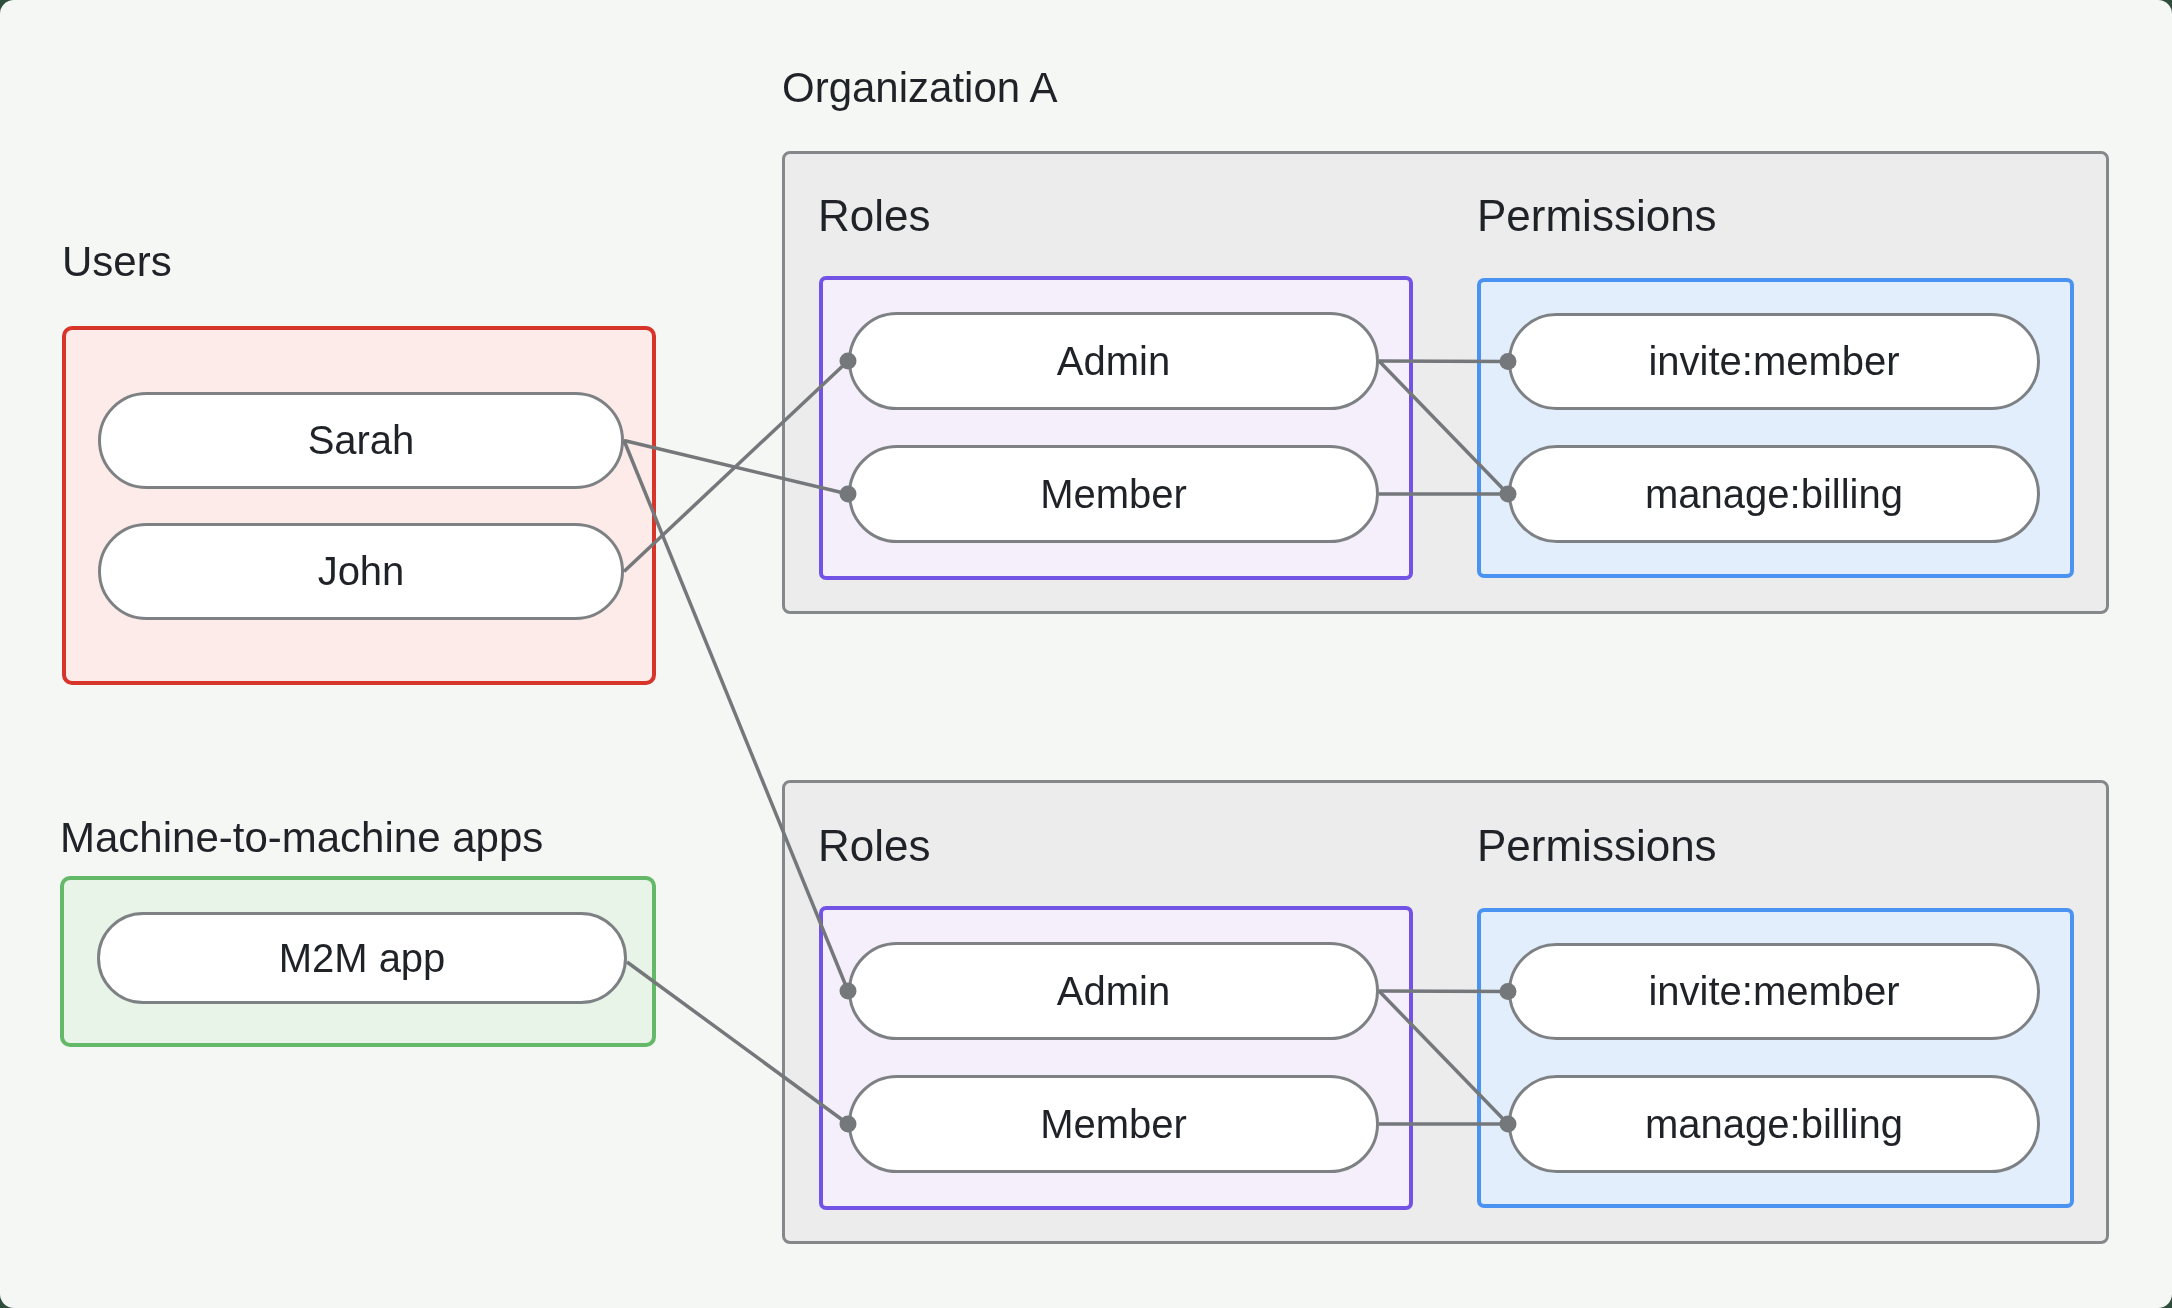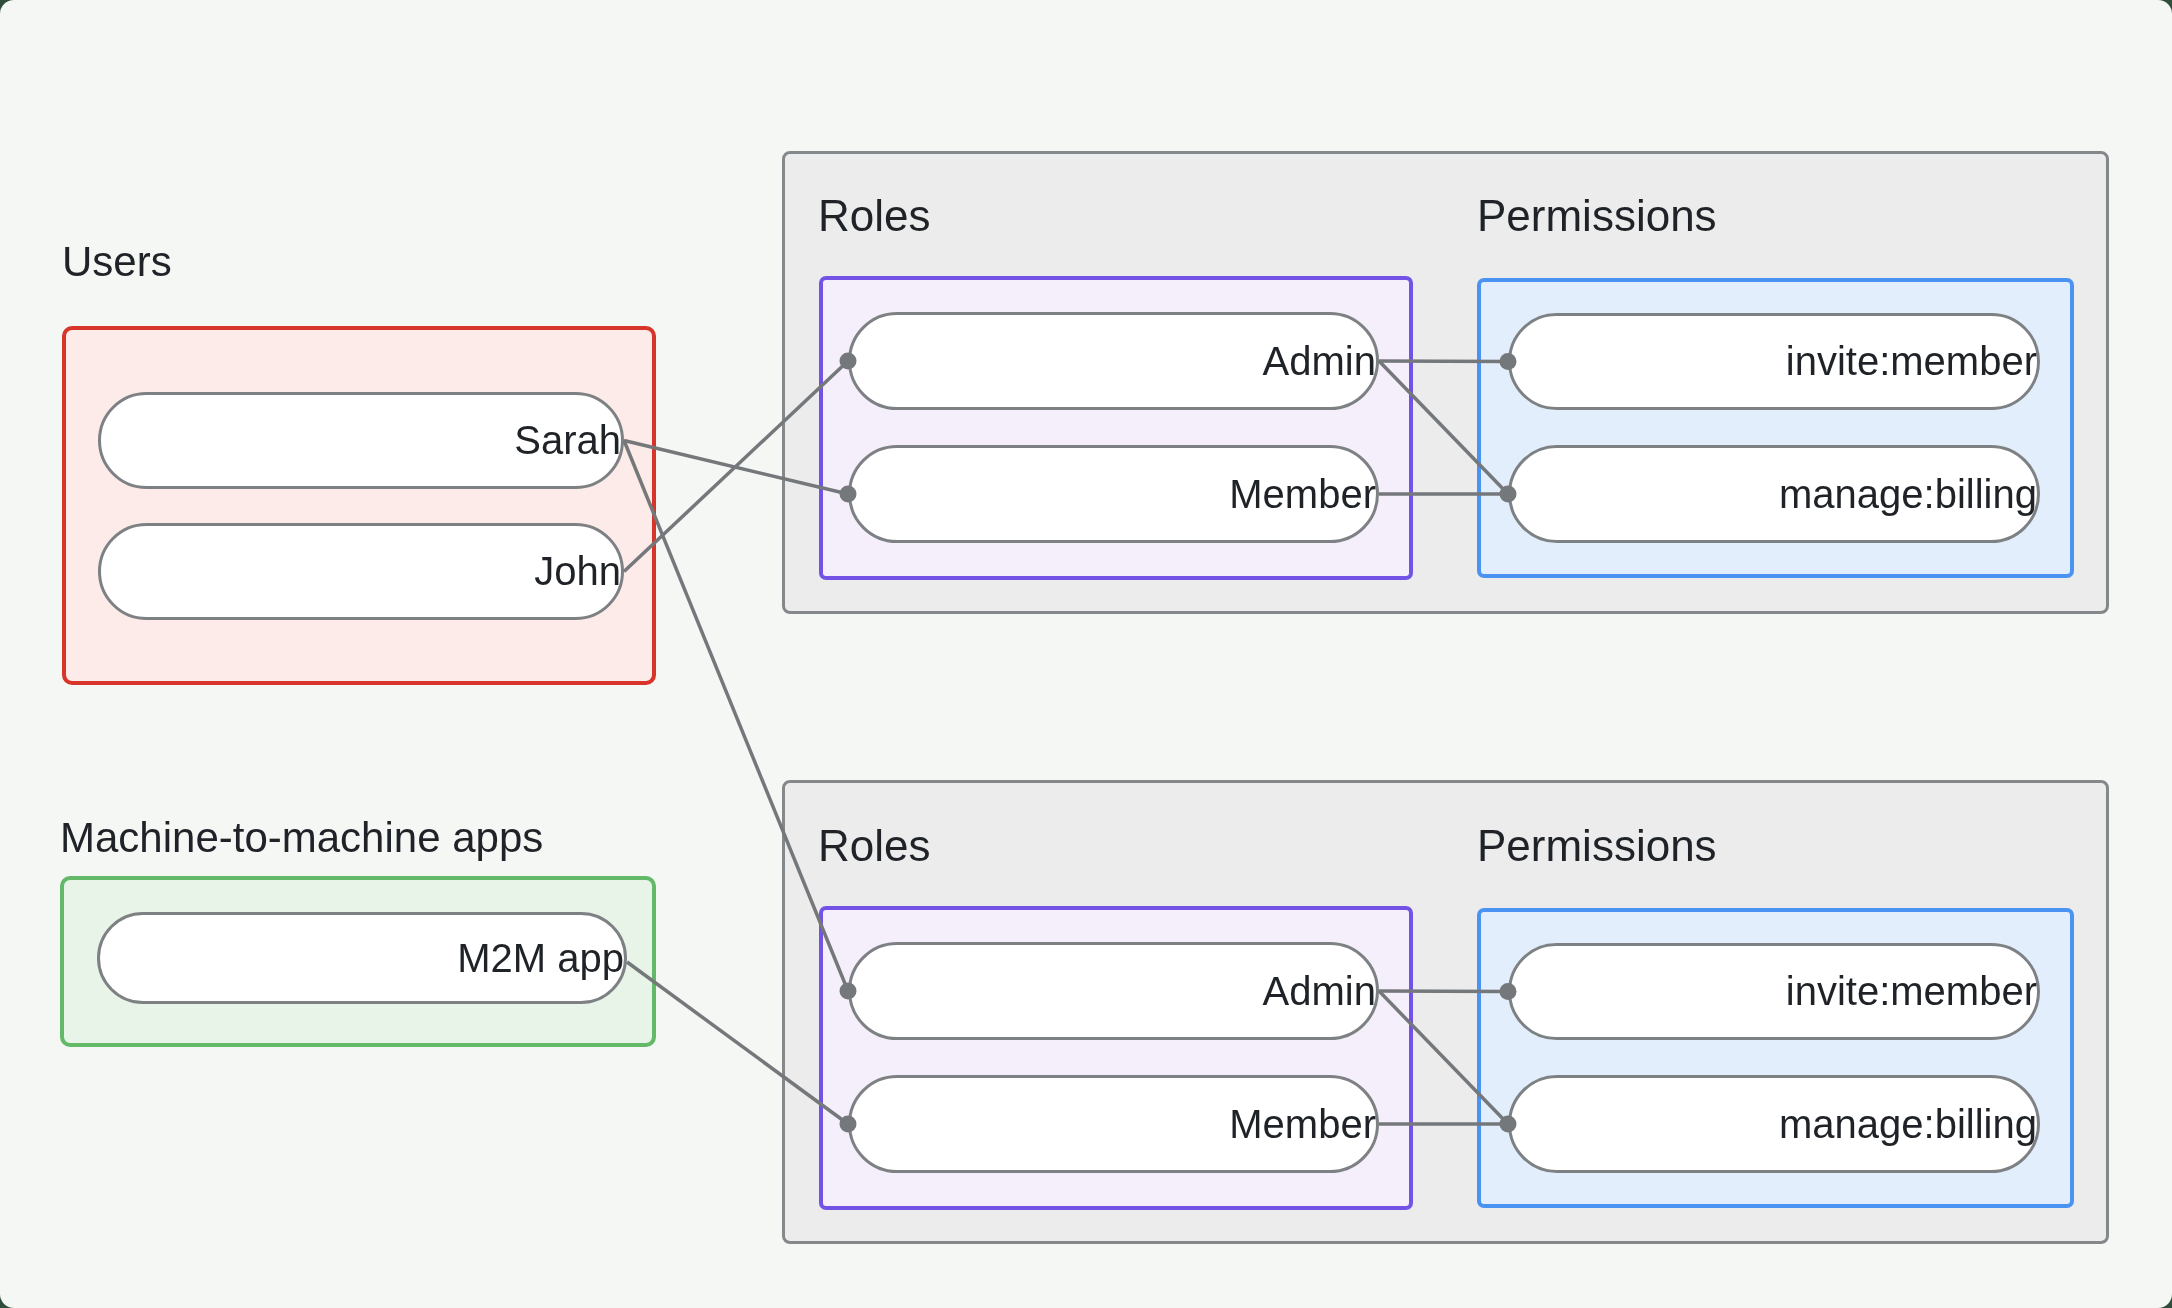--- a/index.html
+++ b/index.html
@@ -38,21 +38,21 @@
     box-sizing:border-box;
   }
   .perms-box{
     position:absolute;left:1477px;width:597px;height:300px;
     background:#e2eefb;border:4px solid #4b93f3;border-radius:7px;
     box-sizing:border-box;
   }
   .pill{
     position:absolute;background:#ffffff;border:3px solid #7e8184;
     border-radius:60px;box-sizing:border-box;
-    display:flex;align-items:center;justify-content:flex-end;
+    display:flex;align-items:center;justify-content:center;
     font-size:40px;color:#1f2328;white-space:nowrap;
   }
   .wire-layer{
     position:absolute;left:0;top:0;width:2172px;height:1308px;
     pointer-events:none;
   }
 </style>
 </head>
 <body>
 
@@ -66,20 +66,21 @@
   <div class="pill" style="left:98px;top:392px;width:526px;height:97px;">
     <span>Sarah</span>
   </div>
 
   <div class="group-label" style="left:60px;top:815px;">Machine-to-machine apps</div>
   <div class="m2m-box"></div>
   <div class="pill" style="left:97px;top:912px;width:530px;height:92px;">
     <span>M2M app</span>
   </div>
 
+  <div class="group-label" style="left:782px;top:65px;">Organization A</div>
   <div class="org-box" style="top:151px;"></div>
   <div class="inner-label" style="left:818px;top:192px;">Roles</div>
   <div class="inner-label" style="left:1477px;top:192px;">Permissions</div>
   <div class="roles-box" style="top:276px;"></div>
   <div class="perms-box" style="top:278px;"></div>
   <div class="pill" style="left:848px;top:312px;width:531px;height:98px;">
     <span>Admin</span>
   </div>
   <div class="pill" style="left:848px;top:445px;width:531px;height:98px;">
     <span>Member</span>

